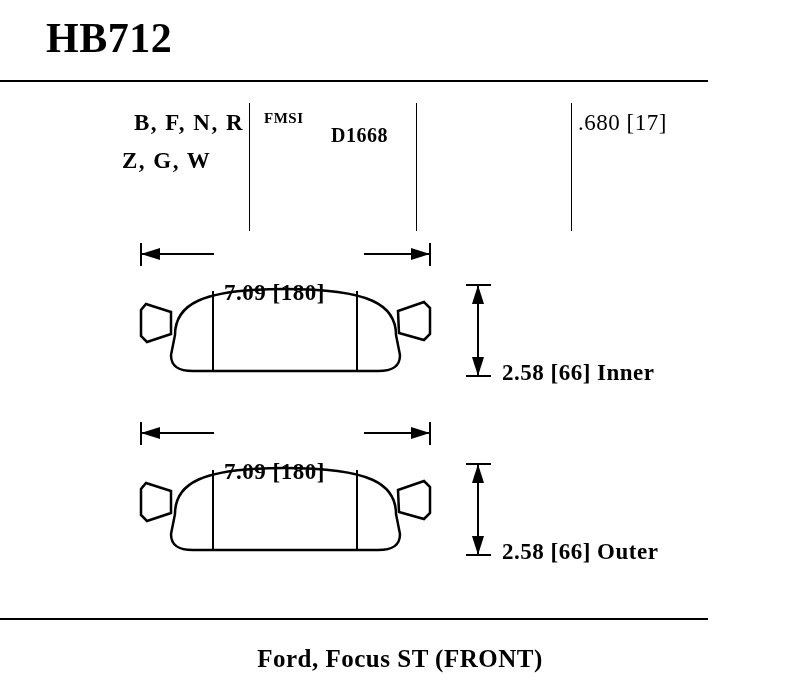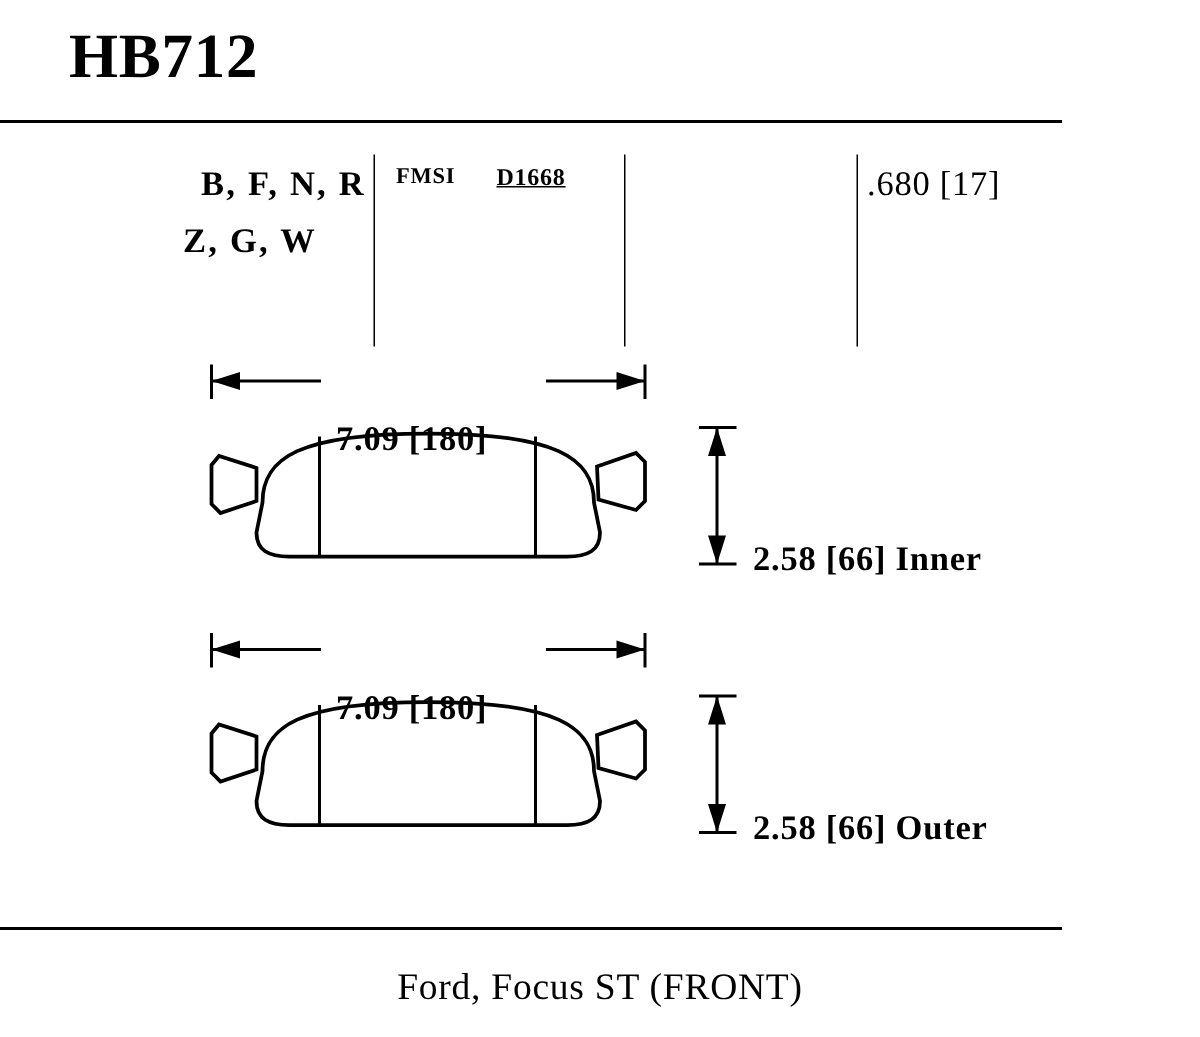--- a/index.html
+++ b/index.html
@@ -55,25 +55,24 @@
     position: absolute;
     left: 264px;
     top: 110px;
     font-size: 15px;
     font-weight: bold;
     letter-spacing: 0.5px;
   }
   .fmsi-code {
     position: absolute;
     left: 331px;
-    top: 110px;
-    font-size: 16px;
-    font-weight: bold;
-    letter-spacing: 0.5px;
-    text-decoration: underline;
+    top: 124px;
+    font-size: 20px;
+    font-weight: bold;
+    letter-spacing: 0.5px;
   }
   .thickness {
     position: absolute;
     left: 578px;
     top: 110px;
     font-size: 23px;
     font-weight: normal;
     letter-spacing: 0.5px;
   }
   .vline {
@@ -103,21 +102,21 @@
     left: 0;
     top: 0;
   }
   .vehicle {
     position: absolute;
     left: 0;
     top: 645px;
     width: 800px;
     text-align: center;
     font-size: 25px;
-    font-weight: normal;
+    font-weight: bold;
     letter-spacing: 0.5px;
   }
 </style>
 </head>
 <body>
 
 <div id="page">
 
   <div class="part-number">HB712</div>
 

